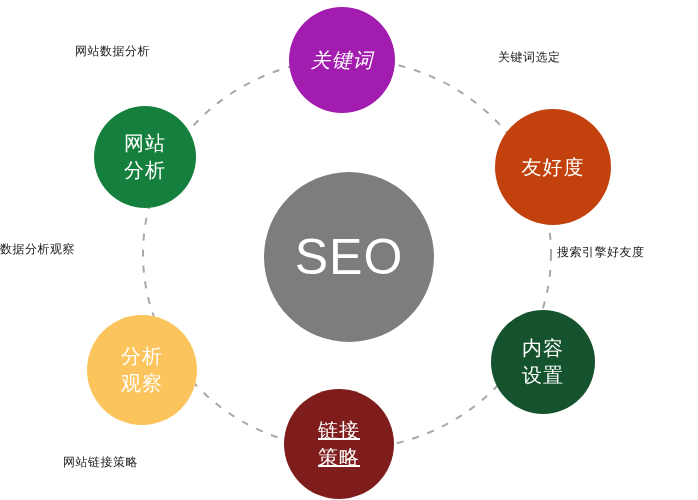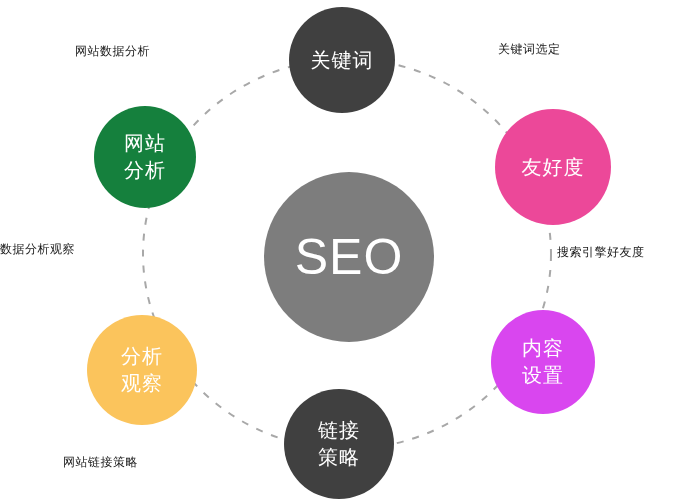--- a/index.html
+++ b/index.html
@@ -52,53 +52,53 @@
   .n-site            { left: 94px;  top: 106px; width: 102px; height: 102px; }
   .outer-label {
     position: absolute;
     font-size: 12px;
     font-weight: 500;
     color: #1a1a1a;
     letter-spacing: 0.5px;
     white-space: nowrap;
   }
   .l-top-left      { left: 75px;  top: 43px; }
-  .l-top-right     { left: 498px; top: 41px; }
+  .l-top-right     { left: 498px; top: 49px; }
   .l-right         { left: 557px; top: 244px; }
   .l-bottom-right  { left: 505px; top: 447px; }
   .l-bottom-left   { left: 63px;  top: 454px; }
   .l-left          { left: 0px;   top: 241px; }
 </style>
 </head>
 <body>
 
 <div class="canvas">
 
   <svg class="ring-svg" viewBox="0 0 698 500" aria-hidden="true">
     <ellipse id="ring-ellipse" cx="347" cy="254" rx="204" ry="195" fill="none" stroke="#a8a8a8" stroke-width="2" stroke-dasharray="7 9"></ellipse>
   </svg>
 
   <div class="node center-node" style="background-color: rgb(125, 125, 125); justify-content: center;">
     <span class="center-label">SEO</span>
   </div>
 
-  <div class="node n-keywords" style="background-color: #404040;">
+  <div class="node n-keywords" style="background-color: #a21caf; font-style: italic;">
     <span class="node-line">关键词</span>
   </div>
 
-  <div class="node n-friendliness" style="background-color: #ec4899;">
+  <div class="node n-friendliness" style="background-color: #c2410c;">
     <span class="node-line">友好度</span>
   </div>
 
-  <div class="node n-content" style="background-color: #d946ef;">
+  <div class="node n-content" style="background-color: #14532d;">
     <span class="node-line">内容</span>
     <span class="node-line">设置</span>
   </div>
 
-  <div class="node n-link" style="background-color: #404040;">
+  <div class="node n-link" style="background-color: #7f1d1d; text-decoration: underline;">
     <span class="node-line">链接</span>
     <span class="node-line">策略</span>
   </div>
 
   <div class="node n-analysis" style="background-color: rgb(251, 196, 92);">
     <span class="node-line">分析</span>
     <span class="node-line">观察</span>
   </div>
 
   <div class="node n-site" style="background-color: #15803d;">

